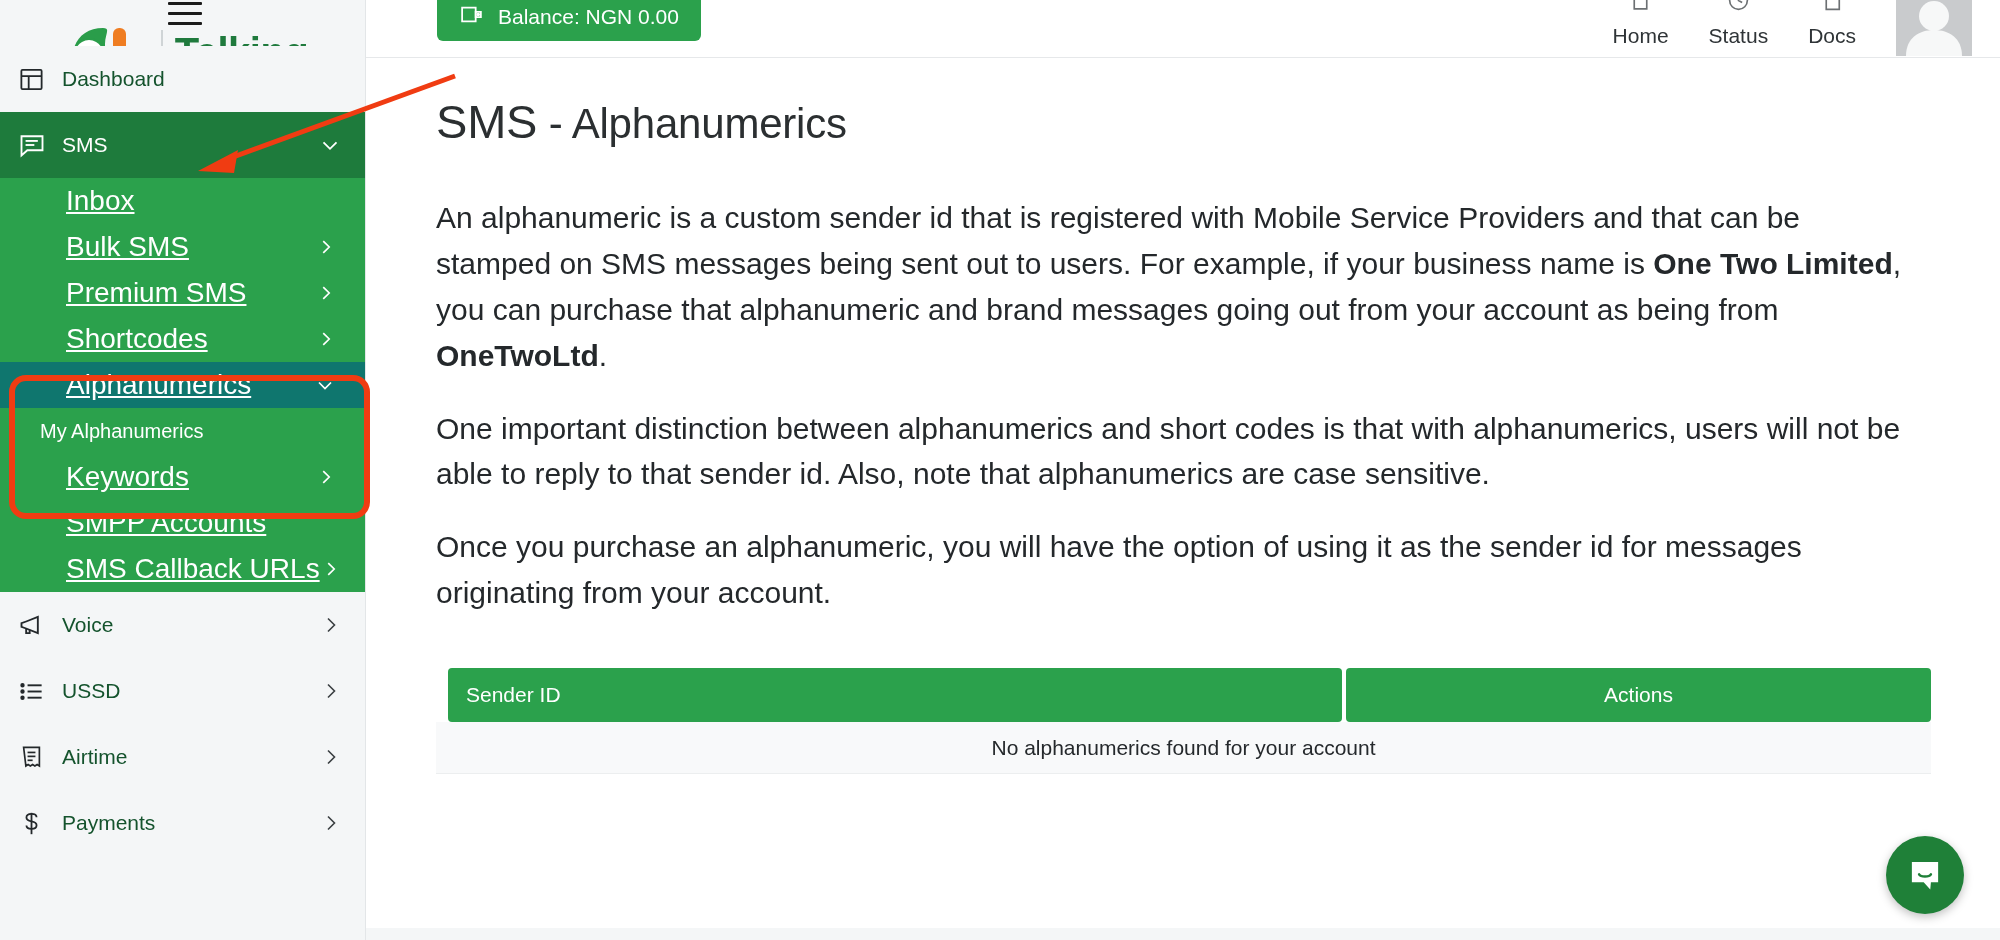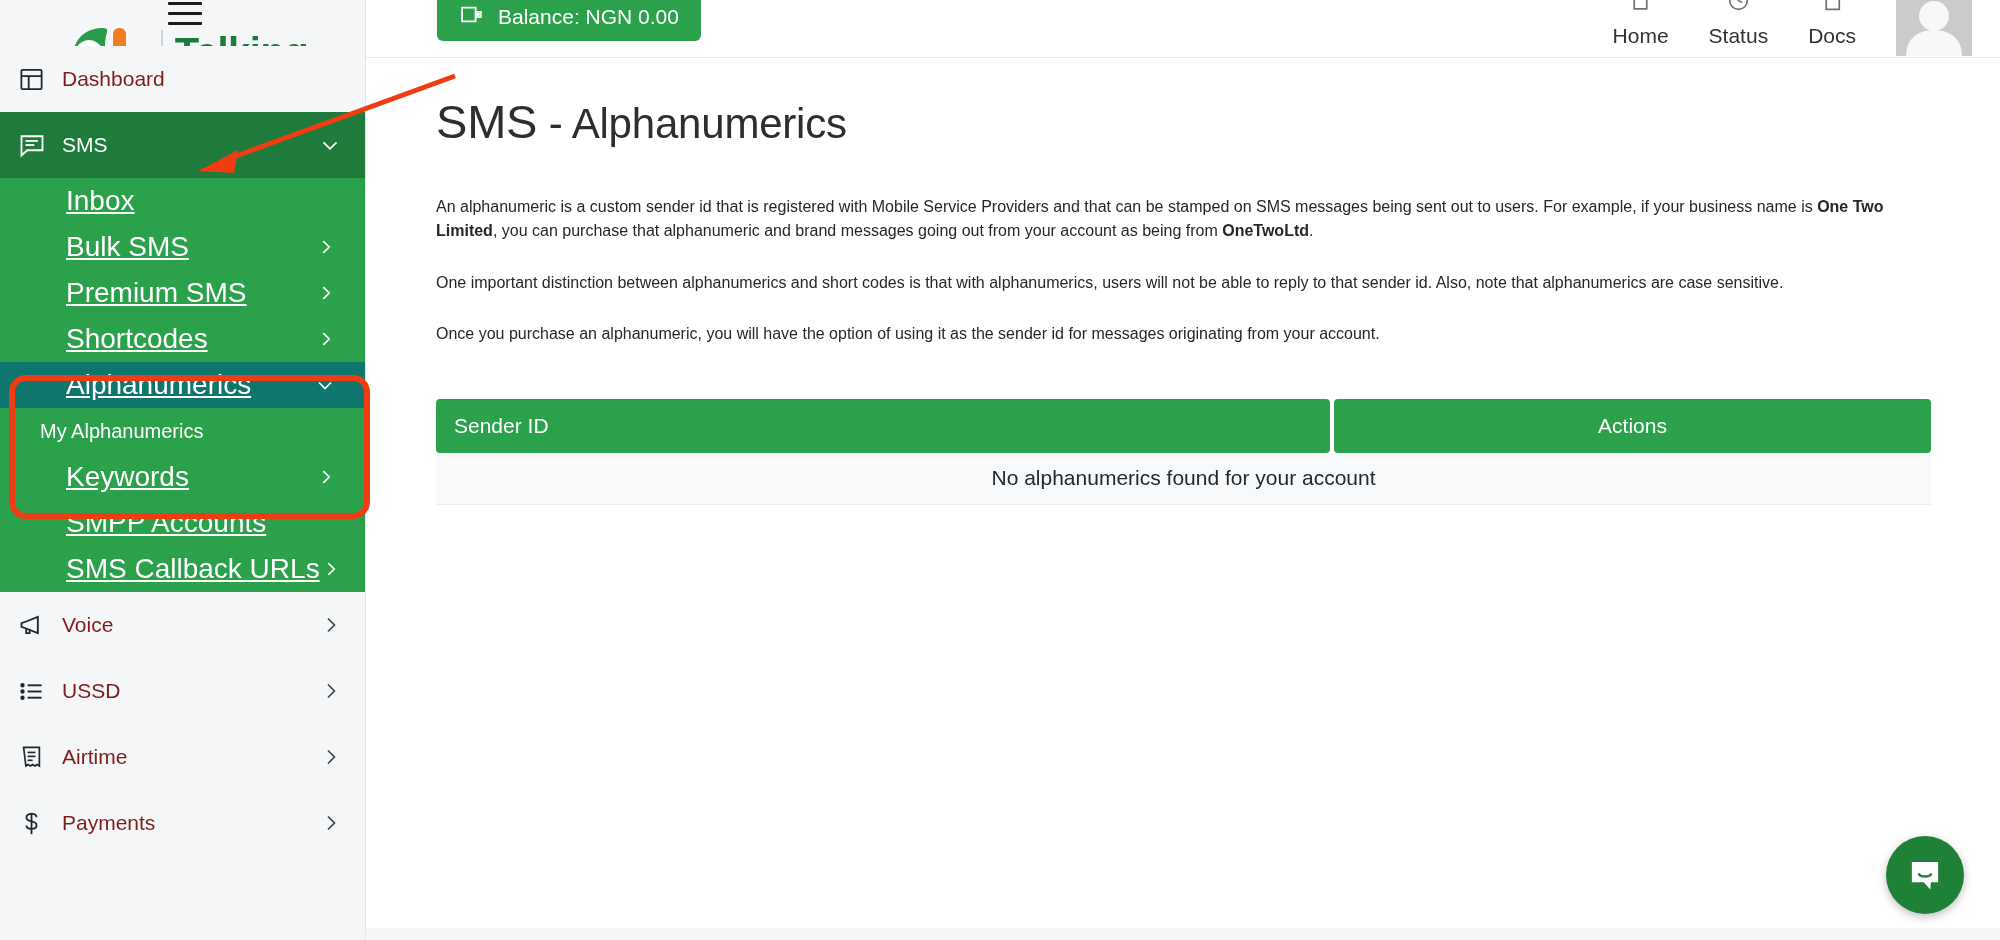--- a/index.html
+++ b/index.html
@@ -40,21 +40,21 @@
   .logo-text {
     font-size: 40px; font-weight: bold; color: #1f7a3d;
     letter-spacing: -0.5px; line-height: 44px; margin-bottom: -4px;
     font-family: "Liberation Sans", sans-serif;
   }
 
   .nav-item {
     display: flex; align-items: center;
     height: 66px;
     padding-left: 18px; padding-right: 22px;
-    color: #7f1d1d;
+    color: #14532d;
     font-size: 21px;
     cursor: pointer;
     position: relative;
   }
   .nav-item .ico {
     width: 44px; flex: none;
     display: flex; align-items: center; justify-content: flex-start;
     color: #23282b;
   }
   .nav-item .lbl { flex: 1; white-space: nowrap; }
@@ -136,34 +136,34 @@
     background: #ffffff;
     padding: 36px 92px 0 70px;
     overflow: hidden;
   }
   h1.page-title {
     font-size: 47px; font-weight: normal; color: #2b2f31;
     margin-bottom: 46px; letter-spacing: -0.2px;
   }
   h1.page-title .t2 { font-size: 42px; }
   p.para {
-    font-size: 16px; line-height: 1.53; color: #24282b;
+    font-size: 30px; line-height: 1.53; color: #24282b;
     margin-bottom: 27px; max-width: 1500px;
   }
   p.para b { font-weight: bold; }
 
   .table { margin-top: 52px; width: 1495px; }
   .thead { display: flex; gap: 4px; }
   .th {
     background: #2ba14c; color: #ffffff;
     height: 54px; display: flex; align-items: center;
     font-size: 21px;
     border-radius: 4px;
   }
-  .th.c1 { flex: 0 0 894px; padding-left: 18px; justify-content: flex-start; }
+  .th.c1 { flex: 0 0 894px; padding-left: 18px; justify-content: flex-start; margin-left: 12px; }
   .th.c2 { flex: 1; justify-content: center; }
   .tbody-empty {
     background: #f8f9fa;
     height: 52px;
     display: flex; align-items: center; justify-content: center;
     font-size: 21px; color: #25292c;
     border-bottom: 1px solid #eceeef;
   }
 
   

